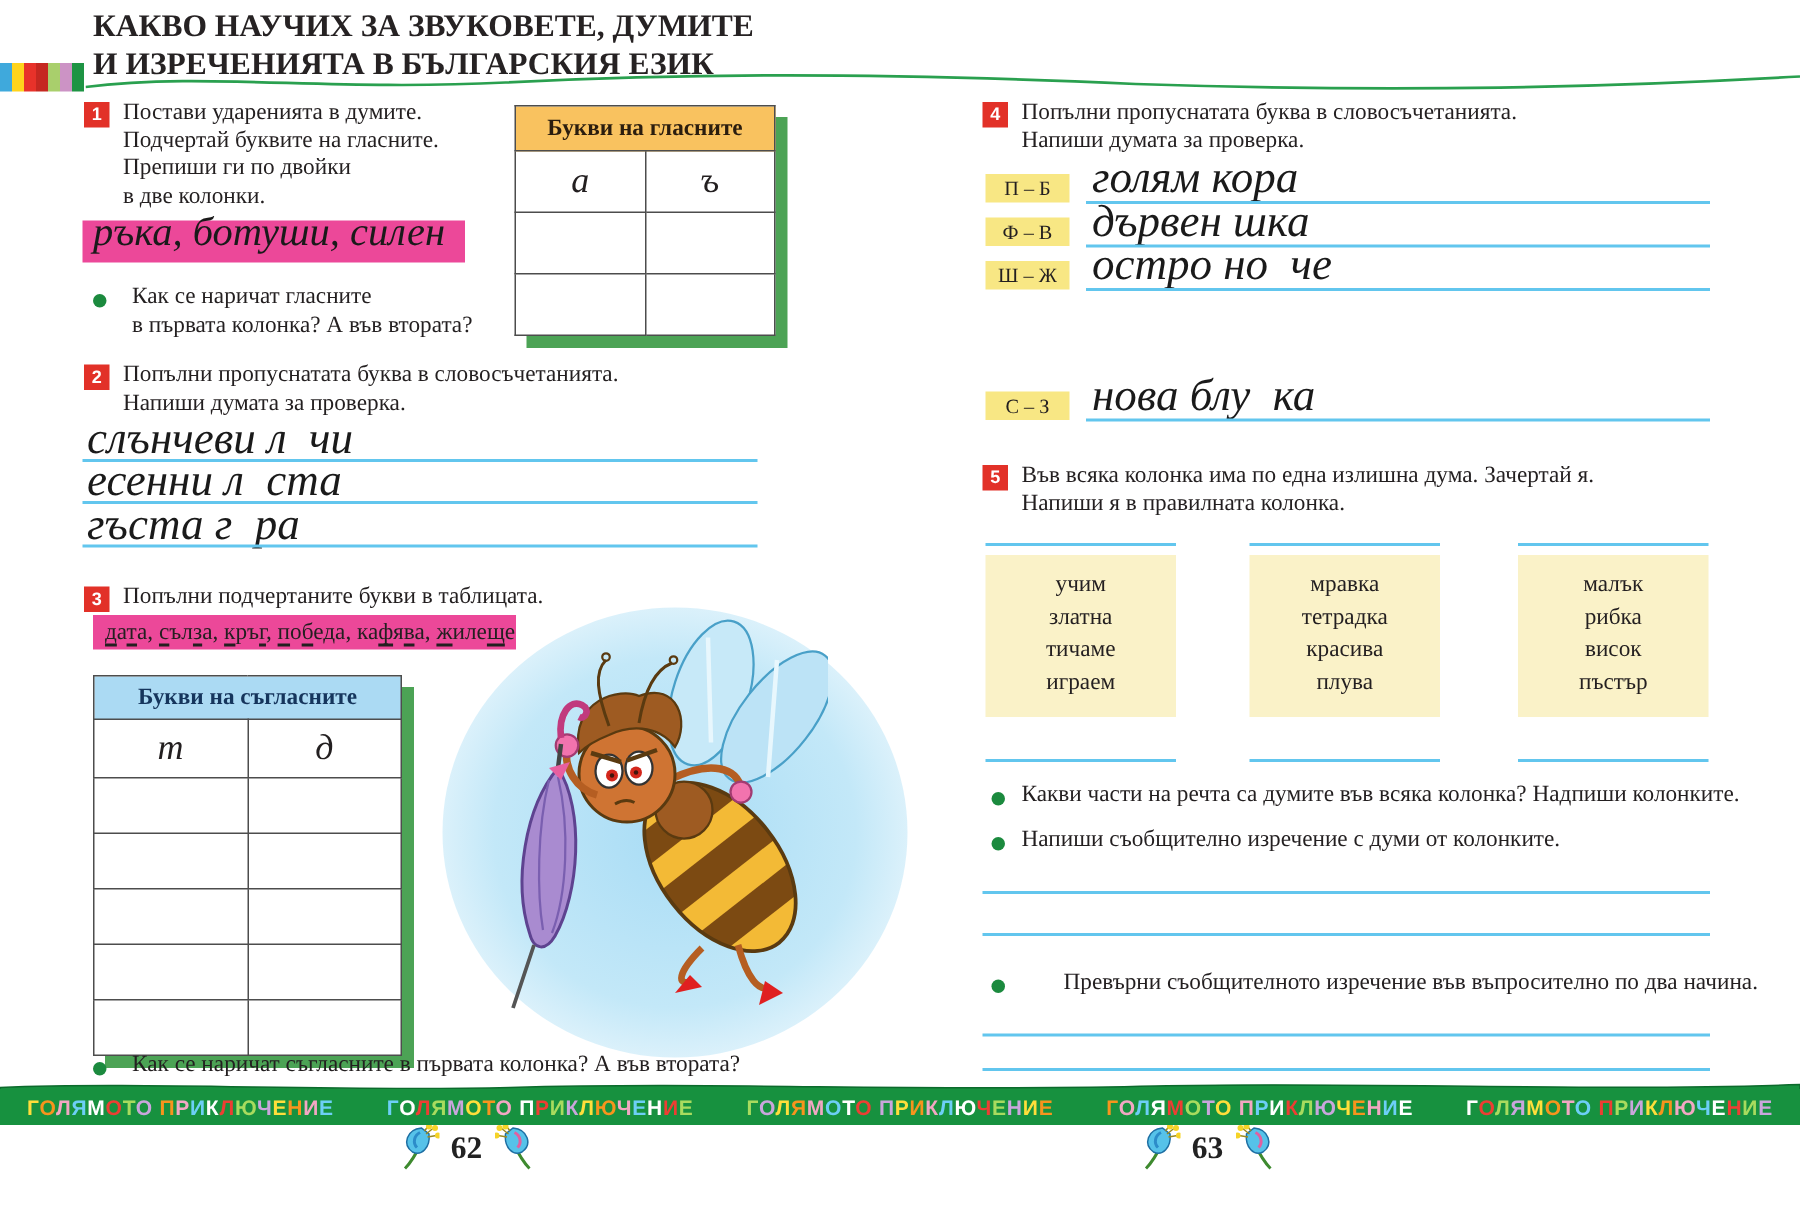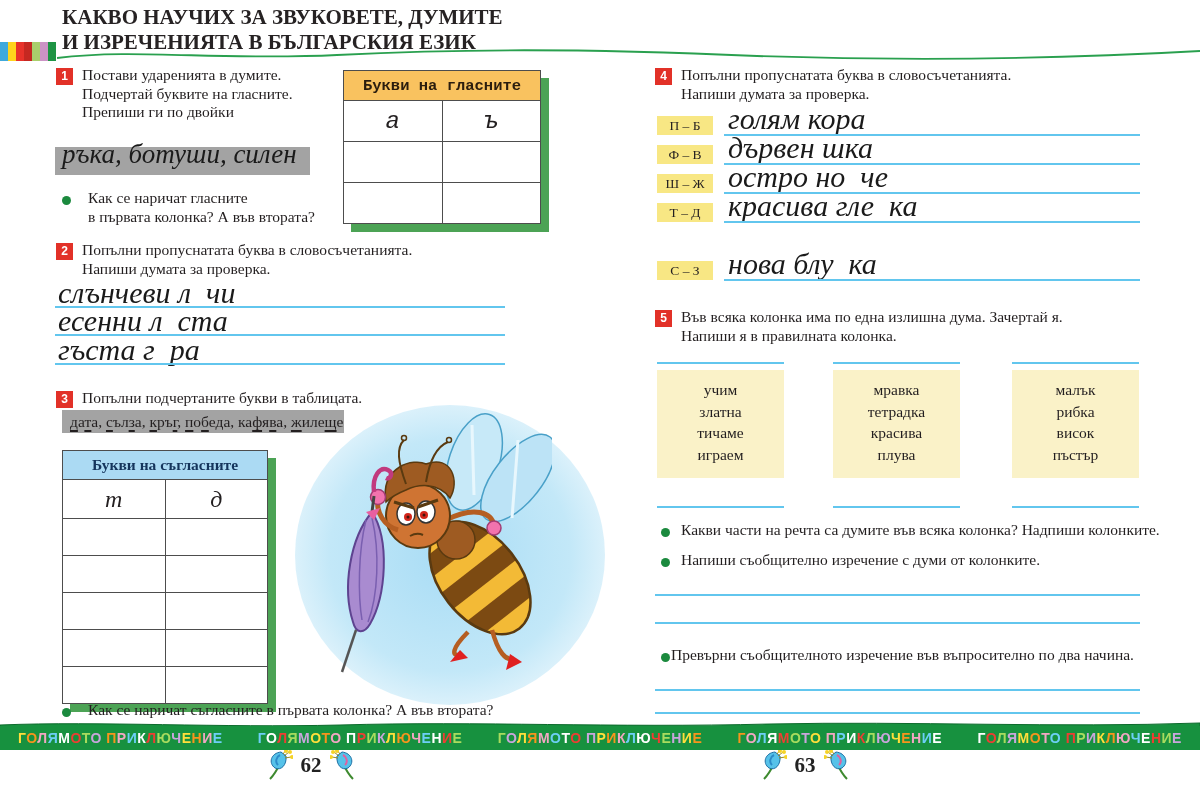--- a/index.html
+++ b/index.html
@@ -7,29 +7,29 @@
           font-family:"Liberation Serif",serif;color:#231F20;}
   .abs{position:absolute;}
   .txt{font-size:15.5px;line-height:18.5px;}
   .badge{position:absolute;width:17px;height:17px;background:#E23128;color:#fff;
          font-family:"Liberation Sans",sans-serif;font-size:12px;font-weight:bold;
          text-align:center;line-height:17px;}
   .dot{position:absolute;width:9px;height:9px;border-radius:50%;background:#1B8A3E;}
   .hw{font-family:"Liberation Serif",serif;font-style:italic;white-space:pre;color:#1a1a1a;}
   .hw27{font-size:27px;line-height:32px;}
   .hw26{font-size:30px;line-height:30px;}
-  .hl{background:#a3a3a3;}
+  .hl{background:#ec4899;}
   .blue-line{position:absolute;height:2px;background:#62C6EE;}
   .ul{text-decoration:underline;text-underline-offset:2.5px;text-decoration-thickness:1.5px;}
   .cblock{display:inline-block;width:8px;height:19px;}
   .color-strip{position:absolute;left:0;top:42px;font-size:0;}
   .title{position:absolute;left:62px;top:5px;font-weight:bold;font-size:21px;line-height:25px;color:#262223;}
   table.wb{position:absolute;border-collapse:collapse;table-layout:fixed;background:#fff;}
   table.wb td,table.wb th{border:1px solid #4d4d4d;}
-  .vtable{left:343px;top:70px;width:198px;border:1.5px solid #8F683C;box-shadow:8px 8px 0 #4CA355;font-family:Liberation Mono, monospace;}
+  .vtable{left:343px;top:70px;width:174px;border:1.5px solid #8F683C;box-shadow:8px 8px 0 #4CA355;}
   .vtable th{background:#F9C25F;color:#2B1D0E;font-size:15.5px;height:27px;border:1.5px solid #8F683C;}
   .vtable .lc{height:38px;}
   .vtable .er{height:38px;}
   .ctable{left:62px;top:450px;width:206px;border:1.5px solid #444;box-shadow:8px 8px 0 #4CA355;}
   .ctable th{background:#ABDAF3;color:#15355C;font-size:15.5px;height:26px;border:1.5px solid #444;}
   .ctable .lc{height:36px;}
   .ctable .er{height:34px;}
   .lc{font-style:italic;font-size:24px;text-align:center;width:50%;}
   .er{width:50%;}
   .ex4-row{position:absolute;left:655px;width:510px;height:30px;}
@@ -64,20 +64,21 @@
   </div>
   <svg class="abs" style="left:57px;top:46px" width="1143" height="18">
     <path d="M0 12 C80 2 160 15 280 9 C400 3 520 2 700 10 C880 16 1020 12 1143 5" stroke="#2AA04F" stroke-width="1.8" fill="none"></path>
   </svg>
 
   <span class="badge" style="left:56px;top:68px">1</span>
   <div class="abs txt" style="left:82px;top:66px">
     <div>Постави ударенията в думите.</div>
     <div>Подчертай буквите на гласните.</div>
     <div>Препиши ги по двойки</div>
+    <div>в две колонки.</div>
   </div>
   <div class="abs hl" style="left:55px;top:147px;width:255px;height:28px"></div>
   <div class="abs hw hw27" style="left:62px;top:138px">ръка, ботуши, силен</div>
 
   <table class="wb vtable">
     <tbody>
         <tr>
           <th colspan="2">Букви на гласните</th>
         </tr>
     <tr>
@@ -215,25 +216,20 @@
   <div class="ex4-row" style="top:164px">
     <span class="pair-label">Ш – Ж</span>
     <span class="hw hw26">остро но  че</span>
     <span class="blue-line ex4-line"></span>
   </div>
   <div class="ex4-row" style="top:135px">
     <span class="pair-label">Ф – В</span>
     <span class="hw hw26">дървен шка</span>
     <span class="blue-line ex4-line"></span>
   </div>
-  <div class="ex4-row" style="top:193px">
-    <span class="pair-label">Т – Д</span>
-    <span class="hw hw26">красива гле  ка</span>
-    <span class="blue-line ex4-line"></span>
-  </div>
   <div class="ex4-row" style="top:251px">
     <span class="pair-label">С – З</span>
     <span class="hw hw26">нова блу  ка</span>
     <span class="blue-line ex4-line"></span>
   </div>
 
   <span class="badge" style="left:655px;top:310px">5</span>
   <div class="abs txt" style="left:681px;top:308px">
     <div>Във всяка колонка има по една излишна дума. Зачертай я.</div>
     <div>Напиши я в правилната колонка.</div>
@@ -270,21 +266,21 @@
     <span class="botline"></span>
   </div>
 
   <span class="dot" style="left:661px;top:528px"></span>
   <div class="abs txt" style="left:681px;top:521px">Какви части на речта са думите във всяка колонка? Надпиши колонките.</div>
   <span class="dot" style="left:661px;top:558px"></span>
   <div class="abs txt" style="left:681px;top:551px">Напиши съобщително изречение с думи от колонките.</div>
   <span class="blue-line" style="left:655px;top:594px;width:485px"></span>
   <span class="blue-line" style="left:655px;top:622px;width:485px"></span>
   <span class="dot" style="left:661px;top:653px"></span>
-  <div class="abs txt" style="left:671px;top:646px">Превърни съобщителното изречение във въпросително по два начина.</div>
+  <div class="abs txt" style="left:709px;top:646px">Превърни съобщителното изречение във въпросително по два начина.</div>
   <span class="blue-line" style="left:655px;top:689px;width:485px"></span>
   <span class="blue-line" style="left:655px;top:712px;width:485px"></span>
 
   <svg class="abs" style="left:0;top:719px" width="1200" height="10">
     <path d="M0 10 L0 6 C100 2 220 9 340 6 C480 2 610 9 770 5 C910 2 1060 9 1200 4 L1200 10 Z" fill="#17913F" stroke="#0C6A2C" stroke-width="1"></path>
   </svg>
   <div class="banner">
       <span class="banner-word"><span style="color: rgb(255, 222, 59);">Г</span><span style="color: rgb(247, 148, 29);">О</span><span style="color: rgb(242, 167, 195);">Л</span><span style="color: rgb(109, 207, 246);">Я</span><span style="color: rgb(255, 255, 255);">М</span><span style="color: rgb(237, 62, 51);">О</span><span style="color: rgb(168, 219, 94);">Т</span><span style="color: rgb(201, 166, 220);">О</span><span style="color: rgb(255, 222, 59);"> </span><span style="color: rgb(247, 148, 29);">П</span><span style="color: rgb(242, 167, 195);">Р</span><span style="color: rgb(109, 207, 246);">И</span><span style="color: rgb(255, 255, 255);">К</span><span style="color: rgb(237, 62, 51);">Л</span><span style="color: rgb(168, 219, 94);">Ю</span><span style="color: rgb(201, 166, 220);">Ч</span><span style="color: rgb(255, 222, 59);">Е</span><span style="color: rgb(247, 148, 29);">Н</span><span style="color: rgb(242, 167, 195);">И</span><span style="color: rgb(109, 207, 246);">Е</span></span>
       <span class="banner-word"><span style="color: rgb(109, 207, 246);">Г</span><span style="color: rgb(255, 255, 255);">О</span><span style="color: rgb(237, 62, 51);">Л</span><span style="color: rgb(168, 219, 94);">Я</span><span style="color: rgb(201, 166, 220);">М</span><span style="color: rgb(255, 222, 59);">О</span><span style="color: rgb(247, 148, 29);">Т</span><span style="color: rgb(242, 167, 195);">О</span><span style="color: rgb(109, 207, 246);"> </span><span style="color: rgb(255, 255, 255);">П</span><span style="color: rgb(237, 62, 51);">Р</span><span style="color: rgb(168, 219, 94);">И</span><span style="color: rgb(201, 166, 220);">К</span><span style="color: rgb(255, 222, 59);">Л</span><span style="color: rgb(247, 148, 29);">Ю</span><span style="color: rgb(242, 167, 195);">Ч</span><span style="color: rgb(109, 207, 246);">Е</span><span style="color: rgb(255, 255, 255);">Н</span><span style="color: rgb(237, 62, 51);">И</span><span style="color: rgb(168, 219, 94);">Е</span></span>
       <span class="banner-word"><span style="color: rgb(168, 219, 94);">Г</span><span style="color: rgb(201, 166, 220);">О</span><span style="color: rgb(255, 222, 59);">Л</span><span style="color: rgb(247, 148, 29);">Я</span><span style="color: rgb(242, 167, 195);">М</span><span style="color: rgb(109, 207, 246);">О</span><span style="color: rgb(255, 255, 255);">Т</span><span style="color: rgb(237, 62, 51);">О</span><span style="color: rgb(168, 219, 94);"> </span><span style="color: rgb(201, 166, 220);">П</span><span style="color: rgb(255, 222, 59);">Р</span><span style="color: rgb(247, 148, 29);">И</span><span style="color: rgb(242, 167, 195);">К</span><span style="color: rgb(109, 207, 246);">Л</span><span style="color: rgb(255, 255, 255);">Ю</span><span style="color: rgb(237, 62, 51);">Ч</span><span style="color: rgb(168, 219, 94);">Е</span><span style="color: rgb(201, 166, 220);">Н</span><span style="color: rgb(255, 222, 59);">И</span><span style="color: rgb(247, 148, 29);">Е</span></span>

